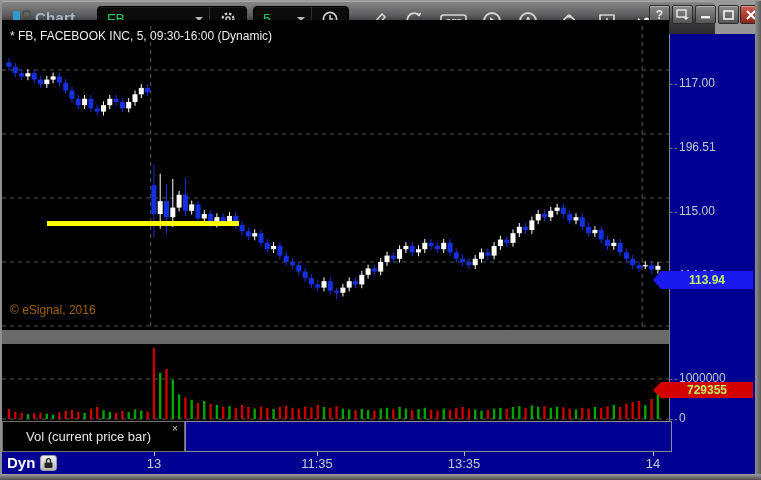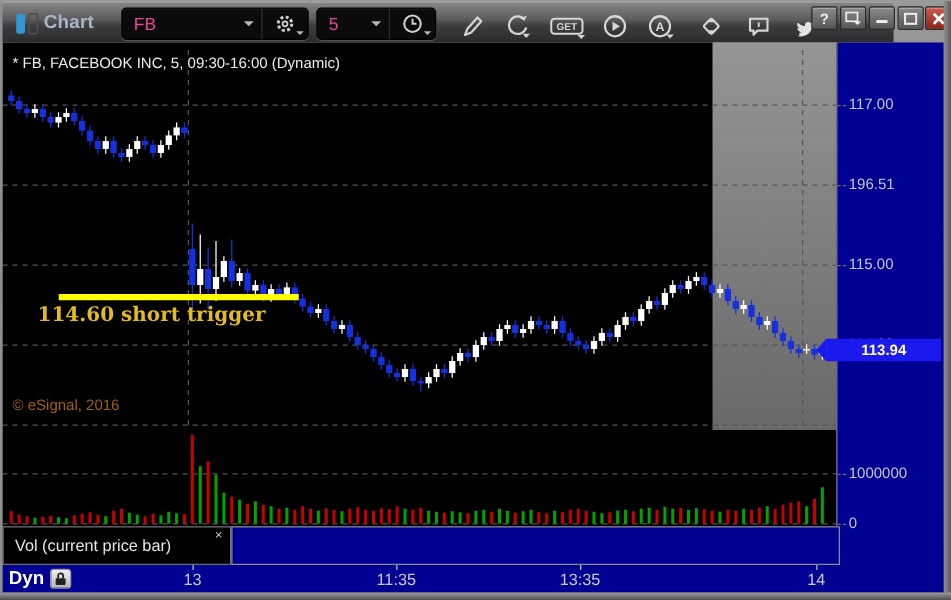--- a/index.html
+++ b/index.html
@@ -6,48 +6,48 @@
   *{box-sizing:border-box;font-family:"Liberation Sans",sans-serif;}
   #win{position:relative;width:761px;height:480px;background:linear-gradient(180deg,#9a9a9a,#555);overflow:hidden;}
   
   #titlebar{position:absolute;left:1px;top:1px;width:714px;height:33px;
     background:linear-gradient(180deg,#868686 0%,#5c5c5e 42%,#3d3d3f 58%,#2b2b2d 100%);
     border-top:1px solid #a8a8a8;border-radius:4px 4px 0 0;padding-left:30px;}
   #app-title{position:absolute;left:34px;top:7px;font-size:15px;font-weight:bold;color:#a9b6c9;letter-spacing:.2px;}
   .chart-ic{position:absolute;left:11px;top:8px;}
   .combo{position:absolute;top:4px;height:26px;background:#0b0b0b;border:1px solid #000;border-radius:4px;
     box-shadow:0 1px 0 rgba(255,255,255,.18), inset 0 1px 0 rgba(255,255,255,.06);display:flex;align-items:center;}
-  .combo .field{height:100%;display:flex;align-items:center;padding:0 6px 0 9px;color:#ec4899;font-size:14px;}
+  .combo .field{height:100%;display:flex;align-items:center;padding:0 6px 0 9px;color:#22c55e;font-size:14px;}
   .combo .grow{flex:1;}
   .caret{width:0;height:0;border-left:4px solid transparent;border-right:4px solid transparent;border-top:4px solid #b7b7b7;}
   .combo .seg{height:100%;border-left:1px solid #2e2e2e;display:flex;align-items:center;justify-content:center;position:relative;}
   .seg .mini-caret{position:absolute;right:3px;bottom:3px;border-left:3px solid transparent;border-right:3px solid transparent;border-top:3px solid #b7b7b7;width:0;height:0;}
   .tbtn{position:absolute;top:7px;width:26px;height:24px;display:flex;align-items:center;justify-content:center;cursor:pointer;}
   .tbtn svg{overflow:visible;}
   .winbtn{position:absolute;top:3px;width:21px;height:19px;border-radius:2px;
     background:linear-gradient(180deg,#8a8a8a,#565656);
     border:1px solid #2b2b2b;box-shadow:inset 0 1px 0 rgba(255,255,255,.35);
     display:flex;align-items:center;justify-content:center;color:#e9e9e9;font-size:12px;font-weight:bold;cursor:pointer;}
   .winbtn.close{background:linear-gradient(180deg,#cc5e50,#8e2318);}
   
-  #price-pane{position:absolute;left:2px;top:34px;width:568px;height:310px;background:#000;}
+  #price-pane{position:absolute;left:2px;top:20px;width:667px;height:310px;background:#000;}
   #vol-pane{position:absolute;left:2px;top:344px;width:667px;height:77px;background:#000;}
   #axis-panel{position:absolute;left:669px;top:34px;width:86px;height:418px;background:#000093;border-left:1px solid #7e7e7e;}
   .axlabel{position:absolute;left:9px;color:#c6c6c6;font-size:12px;white-space:nowrap;}
   .axdash{position:absolute;left:0;width:7px;height:0;border-top:1px dashed #6a6a6a;}
   #chart-header{position:absolute;left:8px;top:9px;color:#ececec;font-size:12px;white-space:nowrap;}
   #watermark{position:absolute;left:8px;top:283px;color:#a16207;font-size:12px;}
   #annot-text{position:absolute;left:28px;top:208px;font-family:"DejaVu Serif",serif;font-weight:bold;font-size:16px;color:#e2bb1d;white-space:nowrap;text-shadow:1px 1px 0 #000;}
-  .tag{position:absolute;color:#fef9c3;font-weight:bold;text-align:center;}
+  .tag{position:absolute;color:#bef264;font-weight:bold;text-align:center;}
   #price-tag{left:-9px;width:92px;height:18px;top:0;background:#1a1aee;font-size:12px;line-height:18px;}
   #price-tag:before{content:"";position:absolute;left:-8px;top:0;border-top:9px solid transparent;border-bottom:9px solid transparent;border-right:8px solid #1a1aee;}
   #vol-tag{left:-9px;width:92px;height:16px;top:0;background:#d40000;font-size:12px;line-height:16px;}
   #vol-tag:before{content:"";position:absolute;left:-8px;top:0;border-top:8px solid transparent;border-bottom:8px solid transparent;border-right:8px solid #d40000;}
   
-  #vol-label-box{position:absolute;left:2px;top:421px;width:183px;height:31px;background:#000;border:1px solid #6f6f6f;color:#e6e6e6;font-size:13px;display:flex;align-items:center;padding-left:9px;}
+  #vol-label-box{position:absolute;left:2px;top:421px;width:183px;height:31px;background:#000;border:1px solid #6f6f6f;color:#e6e6e6;font-size:13px;display:flex;align-items:center;padding-left:23px;}
   #vol-label-close{position:absolute;right:3px;top:2px;width:12px;height:11px;color:#cfcfcf;font-size:10px;line-height:10px;text-align:center;cursor:pointer;}
   #blue-strip{position:absolute;left:185px;top:421px;width:487px;height:31px;background:#000093;border:1px solid #8a8a8a;}
   #timebar{position:absolute;left:2px;top:452px;width:753px;height:22px;background:#000093;}
   #dyn-label{position:absolute;left:5px;top:2px;color:#fff;font-weight:bold;font-size:15px;}
   #lock-btn{position:absolute;left:38px;top:3px;width:17px;height:16px;border:1px solid #9a9a9a;border-radius:3px;background:linear-gradient(180deg,#efefef,#b9b9b9);display:flex;align-items:center;justify-content:center;cursor:pointer;}
   .tlabel{position:absolute;top:4px;transform:translateX(-50%);color:#c9c9c9;font-size:13px;}
   .ttick{position:absolute;top:0;width:1px;height:4px;background:#bdbdbd;}
   #bottom-edge{position:absolute;left:0;top:474px;width:761px;height:6px;background:linear-gradient(180deg,#9c9c9c,#4f4f4f);}
   #right-edge{position:absolute;left:755px;top:1px;width:6px;height:473px;background:linear-gradient(90deg,#8f8f8f,#5a5a5a);}
   #left-edge{position:absolute;left:0;top:1px;width:2px;height:473px;background:#8f8f8f;}
@@ -382,21 +382,20 @@
         <rect x="634.5" y="245.19999999999982" width="5" height="3.199999999999818" fill="#1430e0"></rect>
         <line x1="643.3" x2="643.3" y1="241.35999999999967" y2="249.03999999999996" stroke="#ffffff" stroke-width="1"></line>
         <rect x="640.8" y="245.19999999999982" width="5" height="1.2" fill="#ffffff"></rect>
         <line x1="649.6" x2="649.6" y1="241.35999999999967" y2="253.52000000000044" stroke="#1430e0" stroke-width="1"></line>
         <rect x="647.1" y="245.19999999999982" width="5" height="4.480000000000473" fill="#1430e0"></rect>
         <line x1="655.9" x2="655.9" y1="242" y2="253.52000000000044" stroke="#ffffff" stroke-width="1"></line>
         <rect x="653.4" y="245.84000000000015" width="5" height="3.8400000000001455" fill="#ffffff"></rect>
         <line x1="45" x2="237" y1="203.60000000000036" y2="203.60000000000036" stroke="#ffff00" stroke-width="5"></line>
       </svg>
     <div id="chart-header">* FB, FACEBOOK INC, 5, 09:30-16:00 (Dynamic)</div>
-    <div id="annot-text">114.60 short trigger</div>
     <div id="watermark">© eSignal, 2016</div>
   </div>
 
   <div id="vol-pane">
     <svg id="vol-svg" width="667" height="77">
         <line x1="0" x2="667" y1="35" y2="35" stroke="#565656" stroke-dasharray="4 4"></line>
         <line x1="0" x2="667" y1="75" y2="75" stroke="#565656" stroke-dasharray="4 4"></line>
         <rect x="5.8" y="65" width="2.4" height="10" fill="#c80000"></rect>
         <rect x="12.100000000000001" y="67.8" width="2.4" height="7.200000000000003" fill="#c80000"></rect>
         <rect x="18.400000000000002" y="69" width="2.4" height="6" fill="#c80000"></rect>
@@ -514,20 +513,23 @@
       <div class="axlabel" style="top: 170px;">115.00</div>
       <div class="axdash" style="top: 242px;"></div>
       <div class="axlabel" style="top: 234px;">114.00</div>
       <div class="axdash" style="top: 345px;"></div>
       <div class="axlabel" style="top: 337px;">1000000</div>
       <div class="axdash" style="top: 385px;"></div>
       <div class="axlabel" style="top: 377px;">0</div>
       <div class="tag" id="price-tag" style="top: 236.84px;">
       <span>113.94</span>
     </div>
+      <div class="tag" id="vol-tag" style="top: 347.826px;">
+      <span>729355</span>
+    </div>
     </div>
 
   <div id="vol-label-box">
     <span>Vol (current price bar)</span>
     <span id="vol-label-close">×</span>
   </div>
   <div id="blue-strip"></div>
 
   <div id="timebar">
     <div id="dyn-label">Dyn</div>

